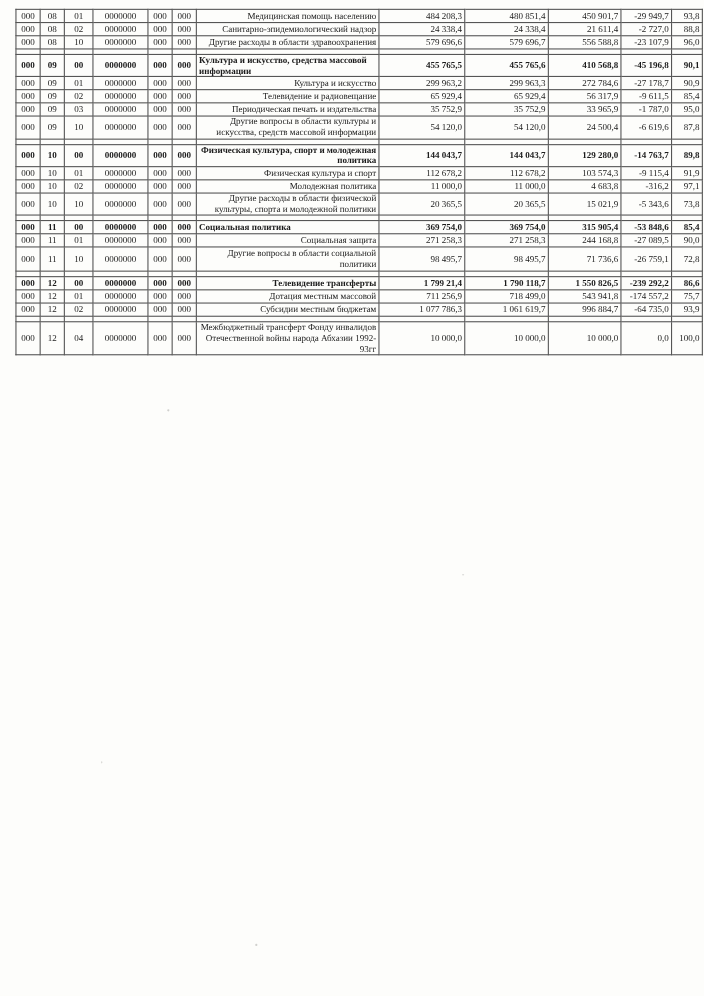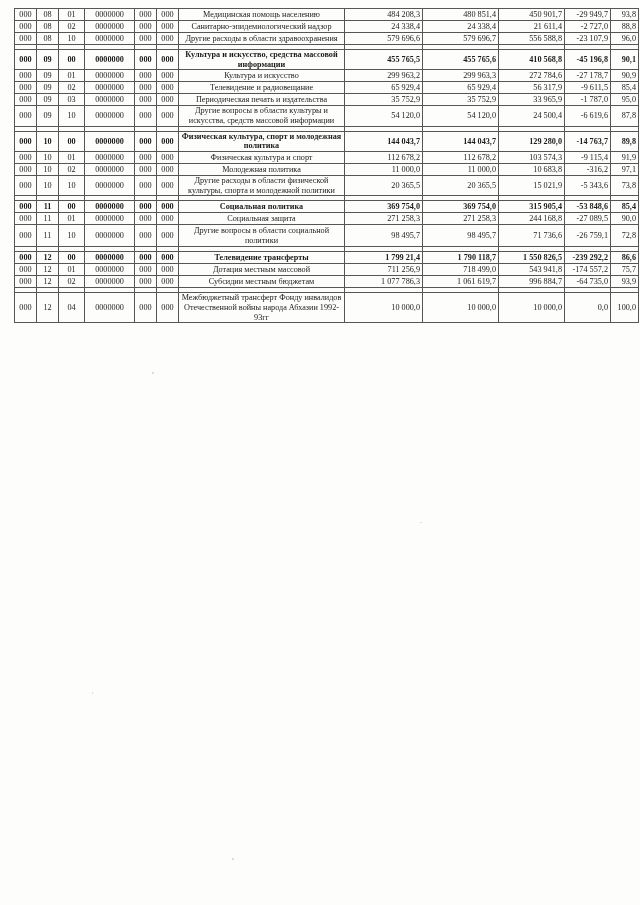--- a/index.html
+++ b/index.html
@@ -30,22 +30,22 @@
   }
   table.budget-table td {
     border: 1px solid #565656;
     padding: 0 2px;
     vertical-align: middle;
     height: 11px;
     line-height: 1.18;
     overflow: hidden;
   }
   td.code { text-align: center; padding: 0 1px; }
-  td.name { text-align: center; }
-  td.name.center { text-align: center; }
+  td.name { text-align: right; }
+  td.name.center { text-align: left; }
   td.num  { text-align: right; }
   tr.bold td { font-weight: bold; }
   tr.spacer td { height: 4px; }
   tr.tall td { height: 21px; }
   .speck {
     position: absolute;
     background: #9a9a94;
     border-radius: 50%;
     opacity: 0.45;
   }
@@ -241,21 +241,21 @@
         <tr>
           <td class="code">000</td>
           <td class="code">10</td>
           <td class="code">02</td>
           <td class="code">0000000</td>
           <td class="code">000</td>
           <td class="code">000</td>
           <td class="name">Молодежная политика</td>
           <td class="num">11 000,0</td>
           <td class="num">11 000,0</td>
-          <td class="num">10 683,8</td>
+          <td class="num">4 683,8</td>
           <td class="num">-316,2</td>
           <td class="num">97,1</td>
         </tr>
         <tr>
           <td class="code">000</td>
           <td class="code">10</td>
           <td class="code">10</td>
           <td class="code">0000000</td>
           <td class="code">000</td>
           <td class="code">000</td>

